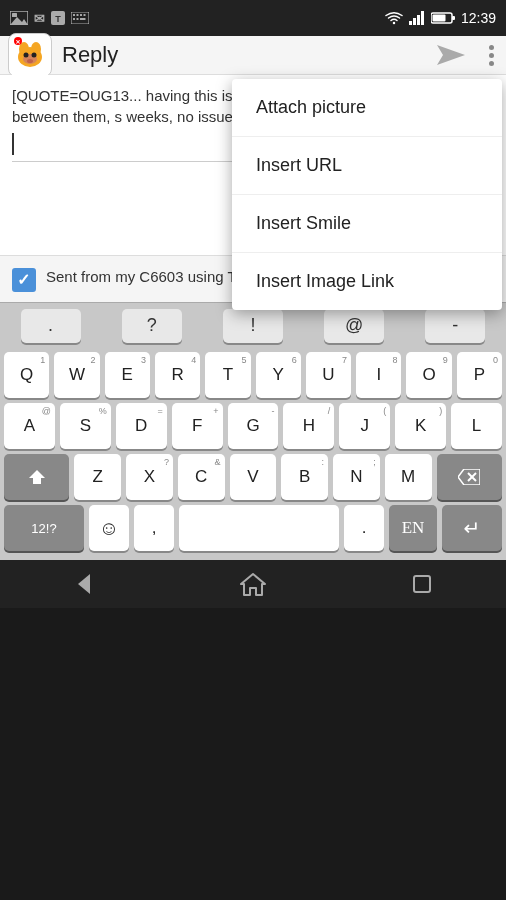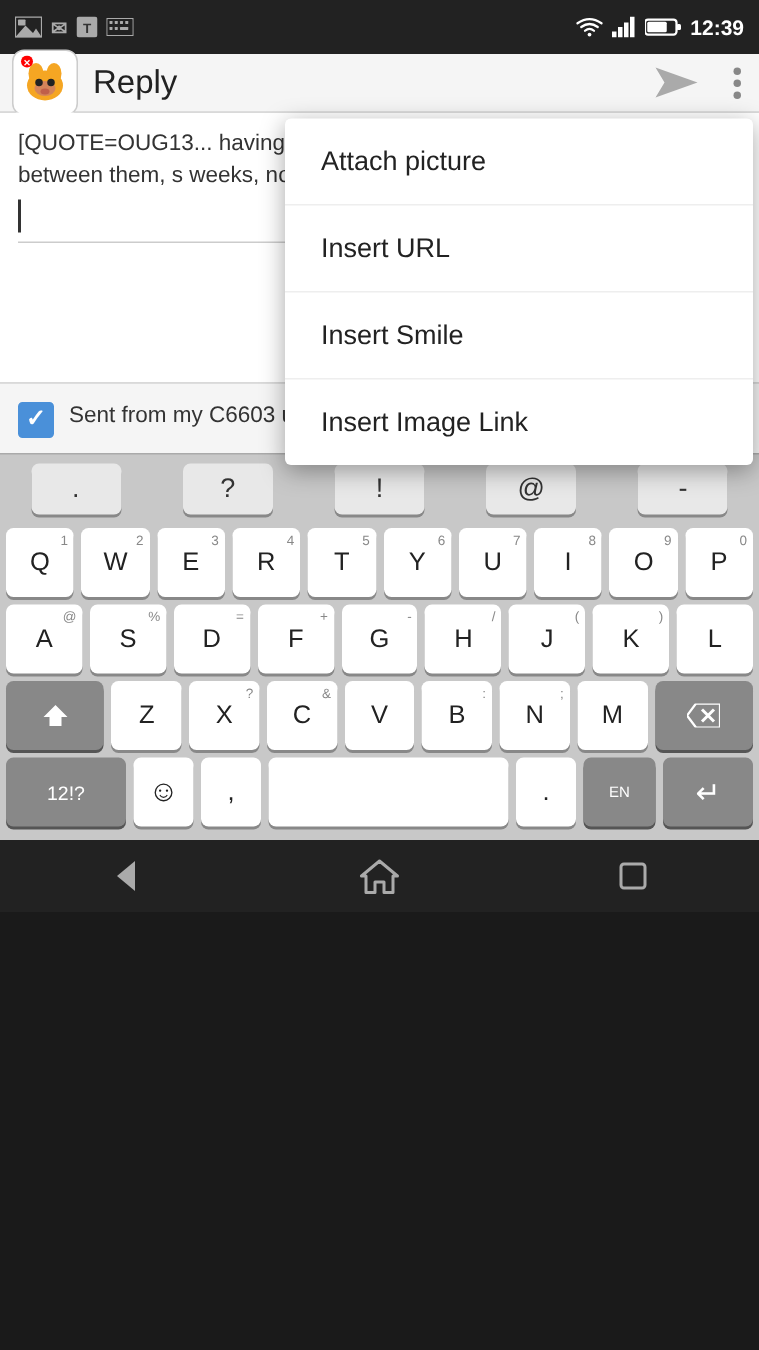--- a/index.html
+++ b/index.html
@@ -94,21 +94,21 @@
     }
 
     
     .dropdown-menu {
       position: absolute;
       right: 8px;
       top: 100px;
       background: white;
       border-radius: 4px;
       box-shadow: 0 4px 16px rgba(0,0,0,0.35);
-      width: 312px;
+      width: 270px;
       z-index: 100;
       overflow: hidden;
     }
     .dropdown-item {
       padding: 18px 24px;
       font-size: 18px;
       color: #222;
       cursor: pointer;
       border-bottom: 1px solid #eee;
     }
@@ -297,21 +297,21 @@
       <rect x="4" y="7" width="3" height="7" fill="white"></rect>
       <rect x="8" y="4" width="3" height="10" fill="white"></rect>
       <rect x="12" y="0" width="3" height="14" fill="white"></rect>
     </svg>
 
     <svg width="24" height="14" viewBox="0 0 24 14">
       <rect x="0" y="2" width="21" height="10" rx="2" fill="none" stroke="white" stroke-width="1.5"></rect>
       <rect x="21" y="5" width="3" height="4" rx="1" fill="white"></rect>
       <rect x="1.5" y="3.5" width="13" height="7" rx="1" fill="white"></rect>
     </svg>
-    <span style="color:white;font-size:14px;font-weight:bold;">12:39</span>
+    <span style="color:white;font-size:14px;font-weight:normal;">12:39</span>
   </div>
 </div>
 
 <div class="title-bar">
   <div class="app-icon">
 
     <svg width="36" height="36" viewBox="0 0 36 36">
       <circle cx="18" cy="18" r="16" fill="#fff"></circle>
 
       <ellipse cx="18" cy="20" rx="12" ry="10" fill="#f5a623"></ellipse>
@@ -420,21 +420,21 @@
         </svg>
       </div>
     </div>
 
   <div class="key-row">
     <div class="key key-wide key-dark" style="font-size:13px;">12!?</div>
     <div class="key" style="font-size:20px;">☺</div>
     <div class="key">,</div>
     <div class="key key-space"></div>
     <div class="key">.</div>
-    <div class="key key-dark" style="font-size:10px;flex:1.2;">EN</div>
+    <div class="key key-dark" style="font-size:17px;flex:1.2;font-family:Liberation Serif, serif;">EN</div>
     <div class="key key-dark key-enter" style="font-size:20px;">↵</div>
   </div>
 </div>
 
 <div class="bottom-nav">
   <div class="nav-btn">
     <div class="chevron-down" style="transform:rotate(90deg);border-top:12px solid #aaa;"></div>
   </div>
   <div class="nav-btn">
     <svg width="26" height="24" viewBox="0 0 26 24">

